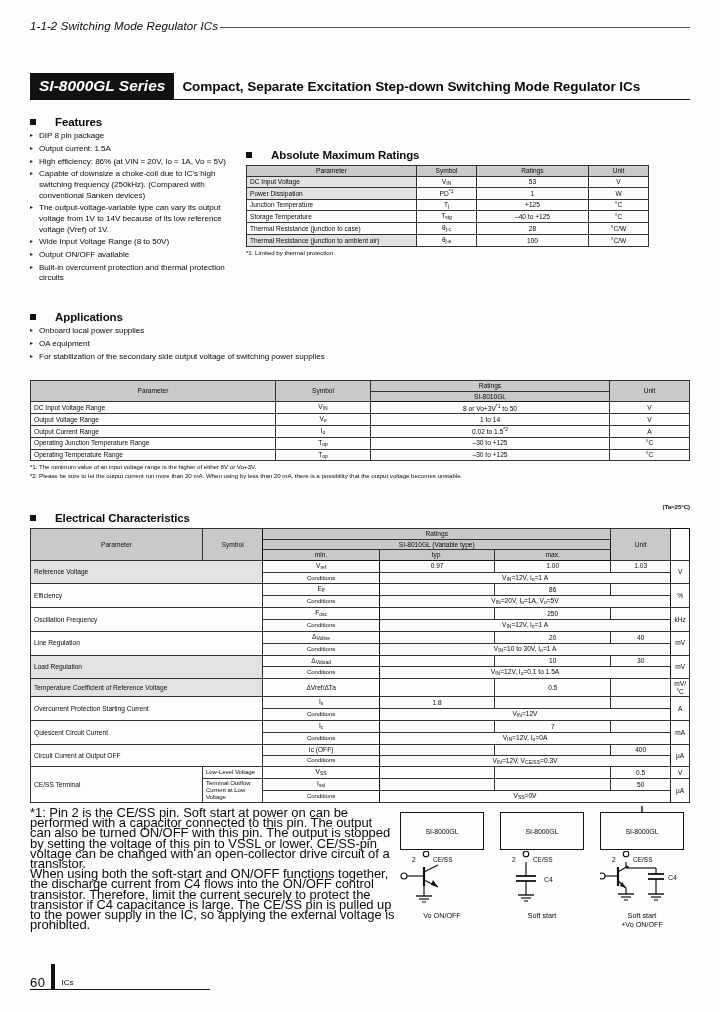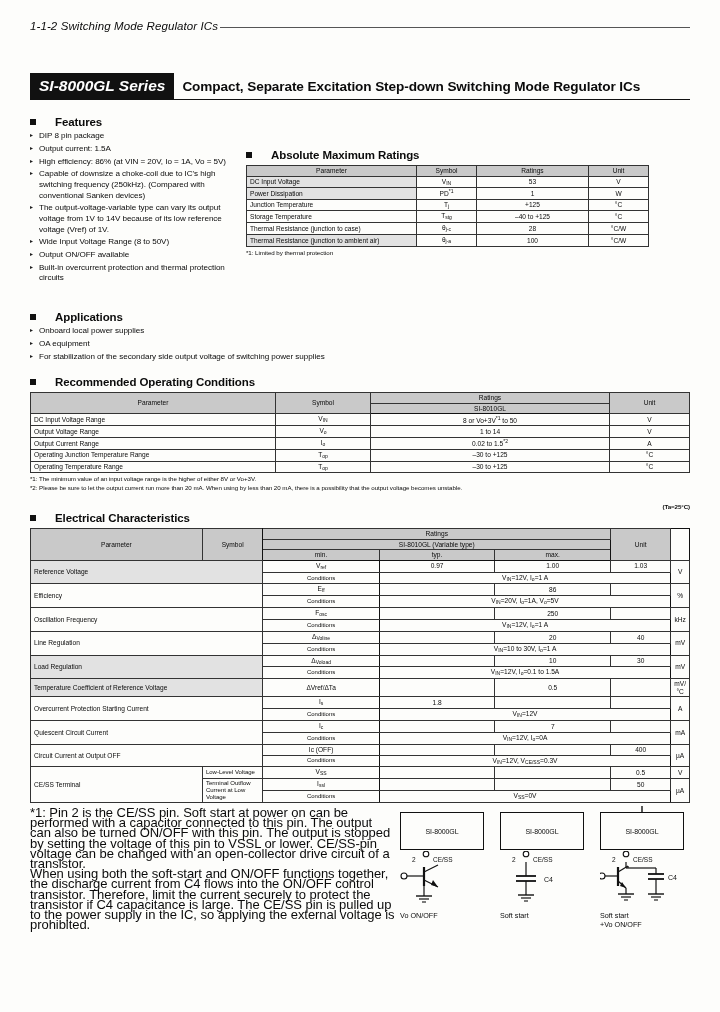--- a/index.html
+++ b/index.html
@@ -88,21 +88,21 @@
   #amr-block      { position:absolute; left:246px; top:116px; width:403px;margin-top:33px; }
   #roc-block      { position:absolute; left:30px; top:376px; width:660px; }
   #ec-block       { position:absolute; left:30px; top:512px; width:660px; }
   #note-block     { position:absolute; left:30px; top:806px; width:365px; }
   #circ-block     { position:absolute; left:400px; top:812px; width:290px; }
 
   .tacorner { position:absolute; right:0; top:-9px; font-size:6.2px; }
 
   
   .circrow { display:flex; gap:16px; }
-  .circ { width:84px; position:relative; }
+  .circ { width:84px; text-align:center; position:relative; }
   .chip {
     border:1.6px solid #111; height:38px;
     display:flex; align-items:center; justify-content:center;
     font-size:7px; letter-spacing:-.1px;
   }
   .pinrow { display:flex; align-items:flex-start; justify-content:center; gap:2px;
             font-size:6.5px; margin-top:1px; position:relative; height:11px; }
   .caption { font-size:7.2px; margin-top:3px; line-height:9px; }
   svg { display:block; }
 
@@ -212,24 +212,20 @@
             <td class="ctr">θ<span class="sub">j-a</span></td>
             <td class="ctr">100</td>
             <td class="ctr">°C/W</td>
           </tr>
         </tbody>
     </table>
     <div class="fnote">*1: Limited by thermal protection</div>
   </div>
 
   <div id="roc-block">
-    <div class="sechead">
-      <span class="sq"></span>
-      <span>Recommended Operating Conditions</span>
-    </div>
     <table class="dt outer" style="margin-top:4px">
       <thead>
         <tr>
           <th rowspan="2" style="width:245px">Parameter</th>
           <th rowspan="2" style="width:95px">Symbol</th>
           <th>Ratings</th>
           <th rowspan="2" style="width:80px">Unit</th>
         </tr>
         <tr>
           <th class="shade thickb">SI-8010GL</th>
@@ -523,14 +519,22 @@
           <line x1="51" y1="35" x2="61" y2="35" stroke="#111" stroke-width="1.2"></line>
           <line x1="54" y1="38" x2="58" y2="38" stroke="#111" stroke-width="1.1"></line>
           <text x="68" y="18" font-size="7" font-family="Liberation Sans" fill="#111" id="c3cap">C4</text>
         </svg>
         <div class="caption">Soft start<br>+Vo ON/OFF</div>
       </div>
 
     </div>
   </div>
 
+  <div id="footer">
+    <div class="inner">
+      <span class="pno">60</span>
+      <span class="bar"></span>
+      <span class="lbl">ICs</span>
+      <span class="rule"></span>
+    </div>
+  </div>
 
 </div>
 
 </body></html>

